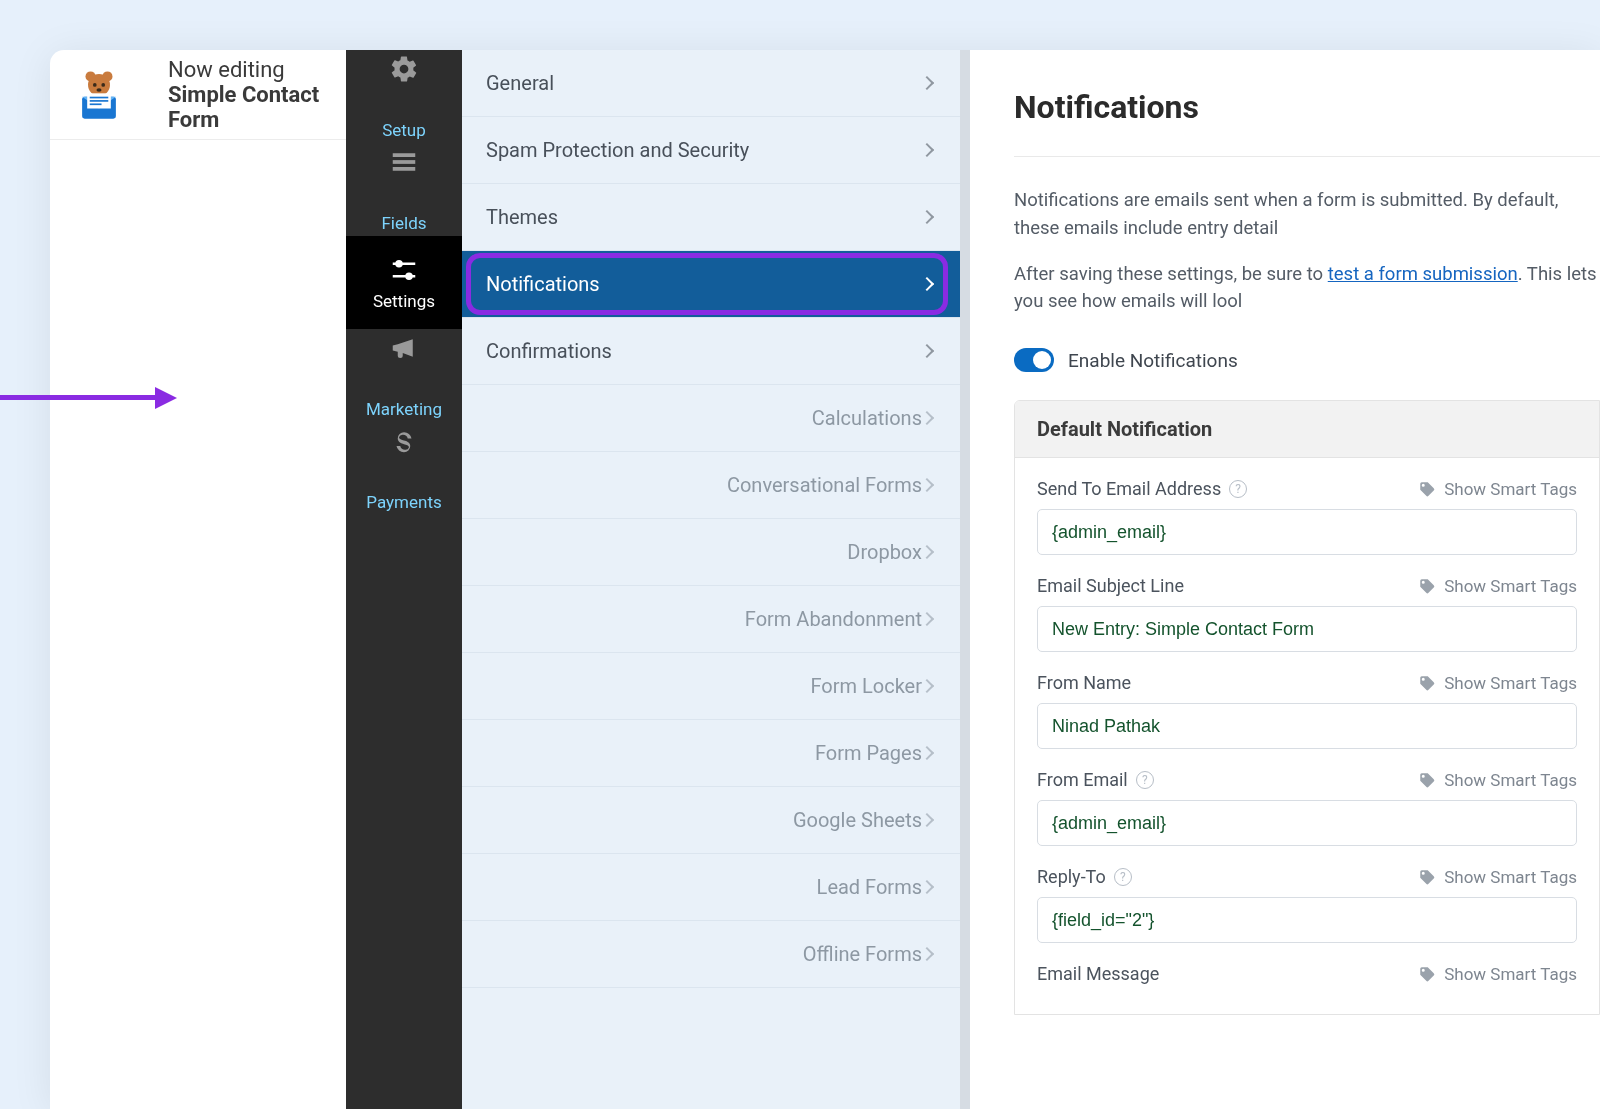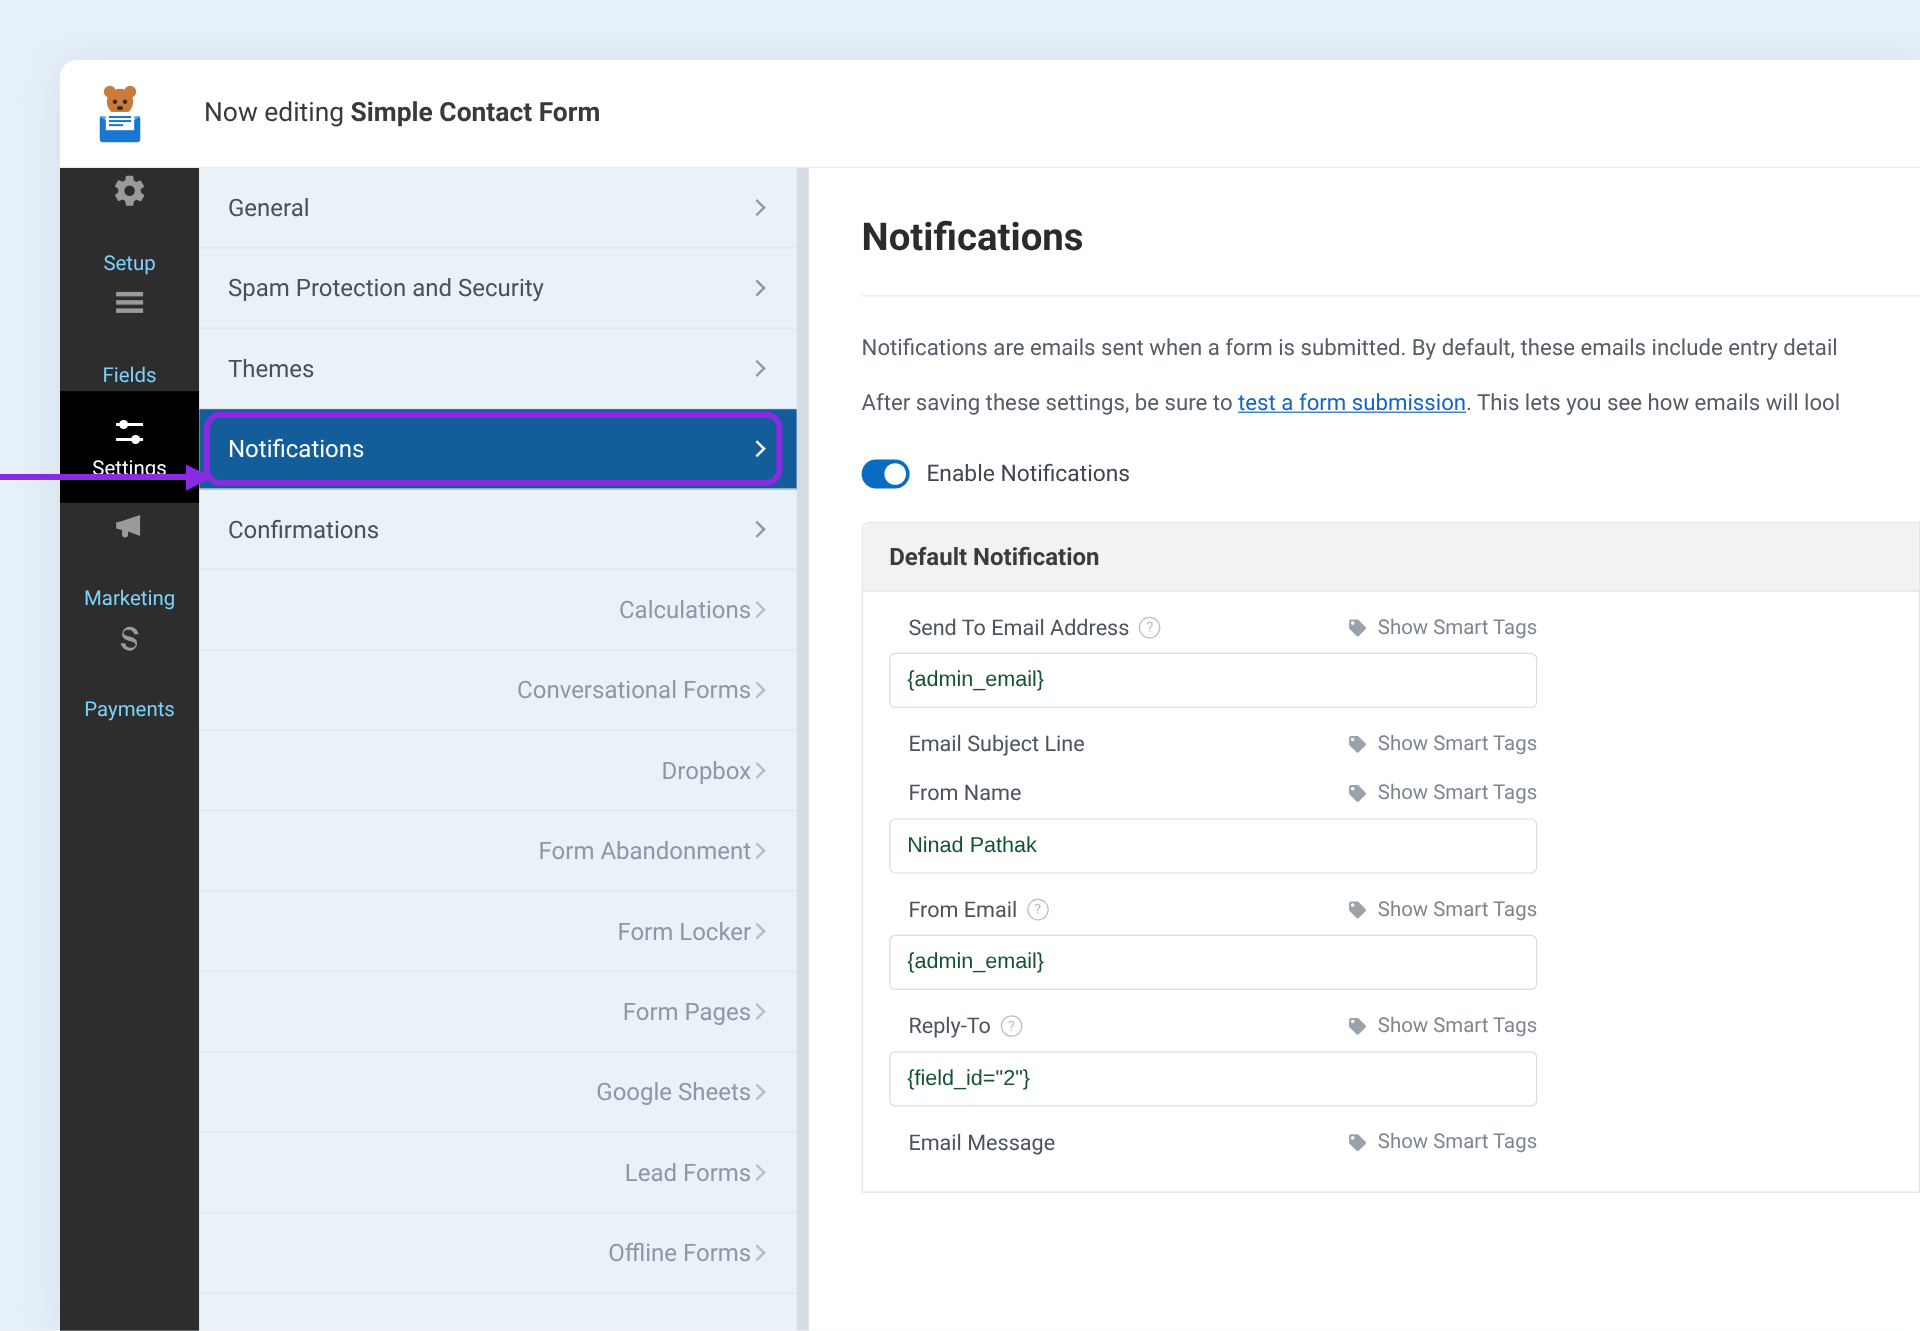--- a/index.html
+++ b/index.html
@@ -15,21 +15,21 @@
     position: absolute;
     left: 50px;
     top: 50px;
     right: 0;
     bottom: 0;
     background: #fff;
     border-radius: 14px 0 0 0;
     box-shadow: 0 4px 40px rgba(0,0,0,0.08);
     overflow: hidden;
     display: flex;
-    flex-direction: column;
+    flex-direction: row;
   }
   .topbar {
     height: 90px;
     display: flex;
     align-items: center;
     padding: 0 22px;
     border-bottom: 1px solid #ececec;
   }
   .logo {
     width: 56px; height: 56px;
@@ -144,21 +144,21 @@
   .panel-head {
     background: #f2f2f2;
     padding: 16px 22px;
     font-size: 20px;
     font-weight: 700;
     color: #3b3b3b;
     border-bottom: 1px solid #e3e3e3;
   }
   .panel-body { padding: 20px 22px 10px 22px; }
   .field { margin-bottom: 20px; width: 540px; }
-  .field-row1 { display:flex; align-items:center; justify-content:space-between; margin-bottom:10px;margin-left:16px; }
+  .field-row1 { display:flex; align-items:center; justify-content:space-between; margin-bottom:10px; }
   .flabel { font-size: 18px; color:#4b535d; display:flex; align-items:center; gap:8px; }
   .help {
     width:18px; height:18px; border-radius:50%; border:1.5px solid #b7bec7;
     display:inline-flex; align-items:center; justify-content:center;
     font-size:12px; color:#b7bec7;
   }
   .smart { display:flex; align-items:center; gap:8px; color:#7e8690; font-size:17px; cursor:pointer; }
   .smart svg { width:18px; height:18px; fill:#9aa2ab; }
   .tinput {
     width: 100%;
@@ -367,21 +367,21 @@
             <div class="field"><div class="field-row1">
                 <div class="flabel">
                   <span>Email Subject Line</span>
                 </div>
                 <div class="smart">
                   <svg viewBox="0 0 24 24">
                     <path d="M21 11l-8-8H5a2 2 0 0 0-2 2v8l8 8a2 2 0 0 0 3 0l7-7a2 2 0 0 0 0-3ZM7 9a2 2 0 1 1 2-2 2 2 0 0 1-2 2Z"></path>
                   </svg>
                   <span>Show Smart Tags</span>
                 </div>
-              </div></div>
+              </div><input class="tinput" value="New Entry: Simple Contact Form" style=""></div>
             <div class="field"><div class="field-row1">
                 <div class="flabel">
                   <span>From Name</span>
                 </div>
                 <div class="smart">
                   <svg viewBox="0 0 24 24">
                     <path d="M21 11l-8-8H5a2 2 0 0 0-2 2v8l8 8a2 2 0 0 0 3 0l7-7a2 2 0 0 0 0-3ZM7 9a2 2 0 1 1 2-2 2 2 0 0 1-2 2Z"></path>
                   </svg>
                   <span>Show Smart Tags</span>
                 </div>

